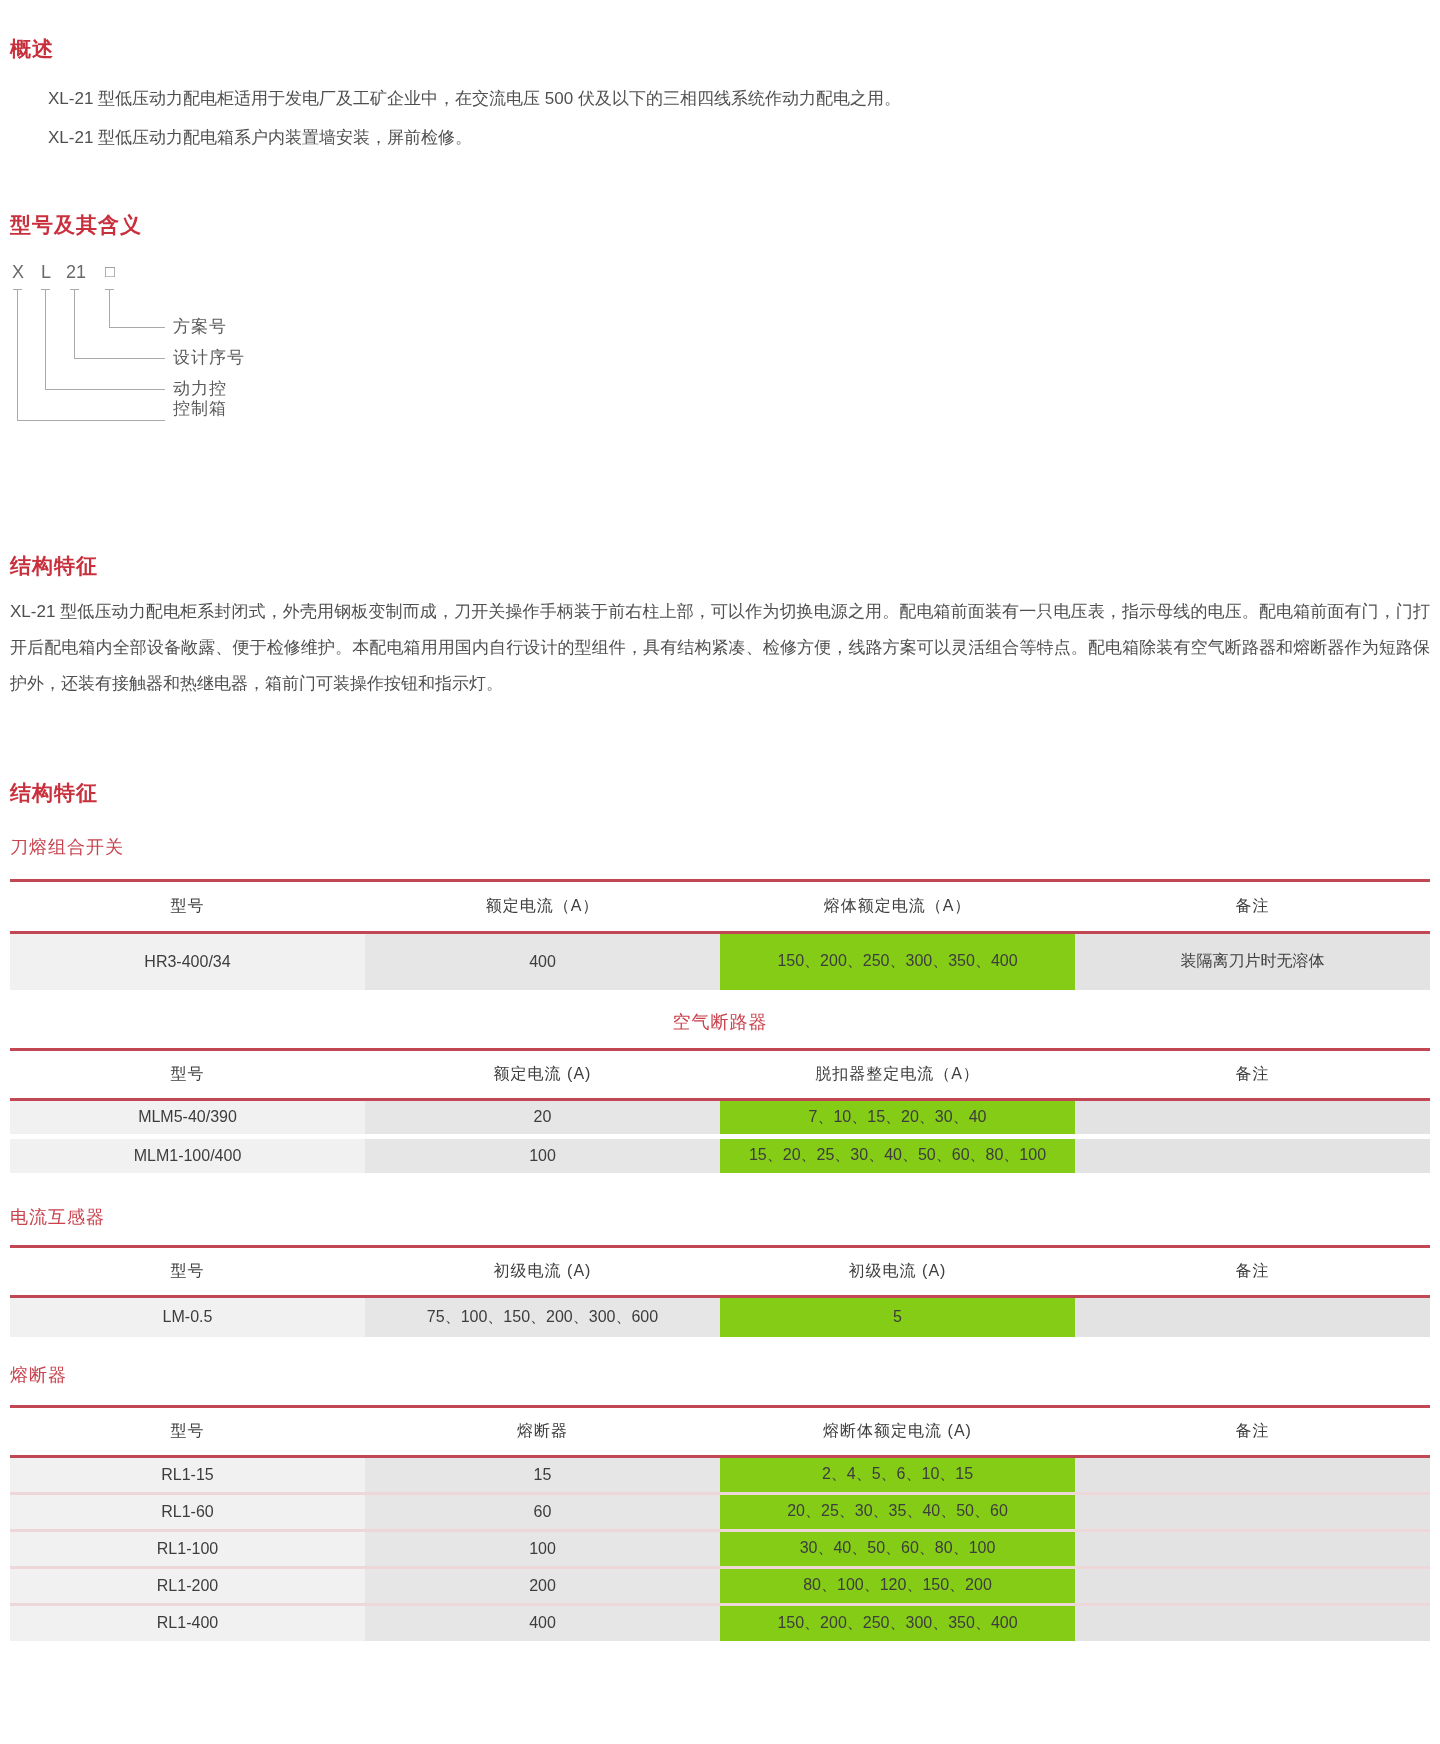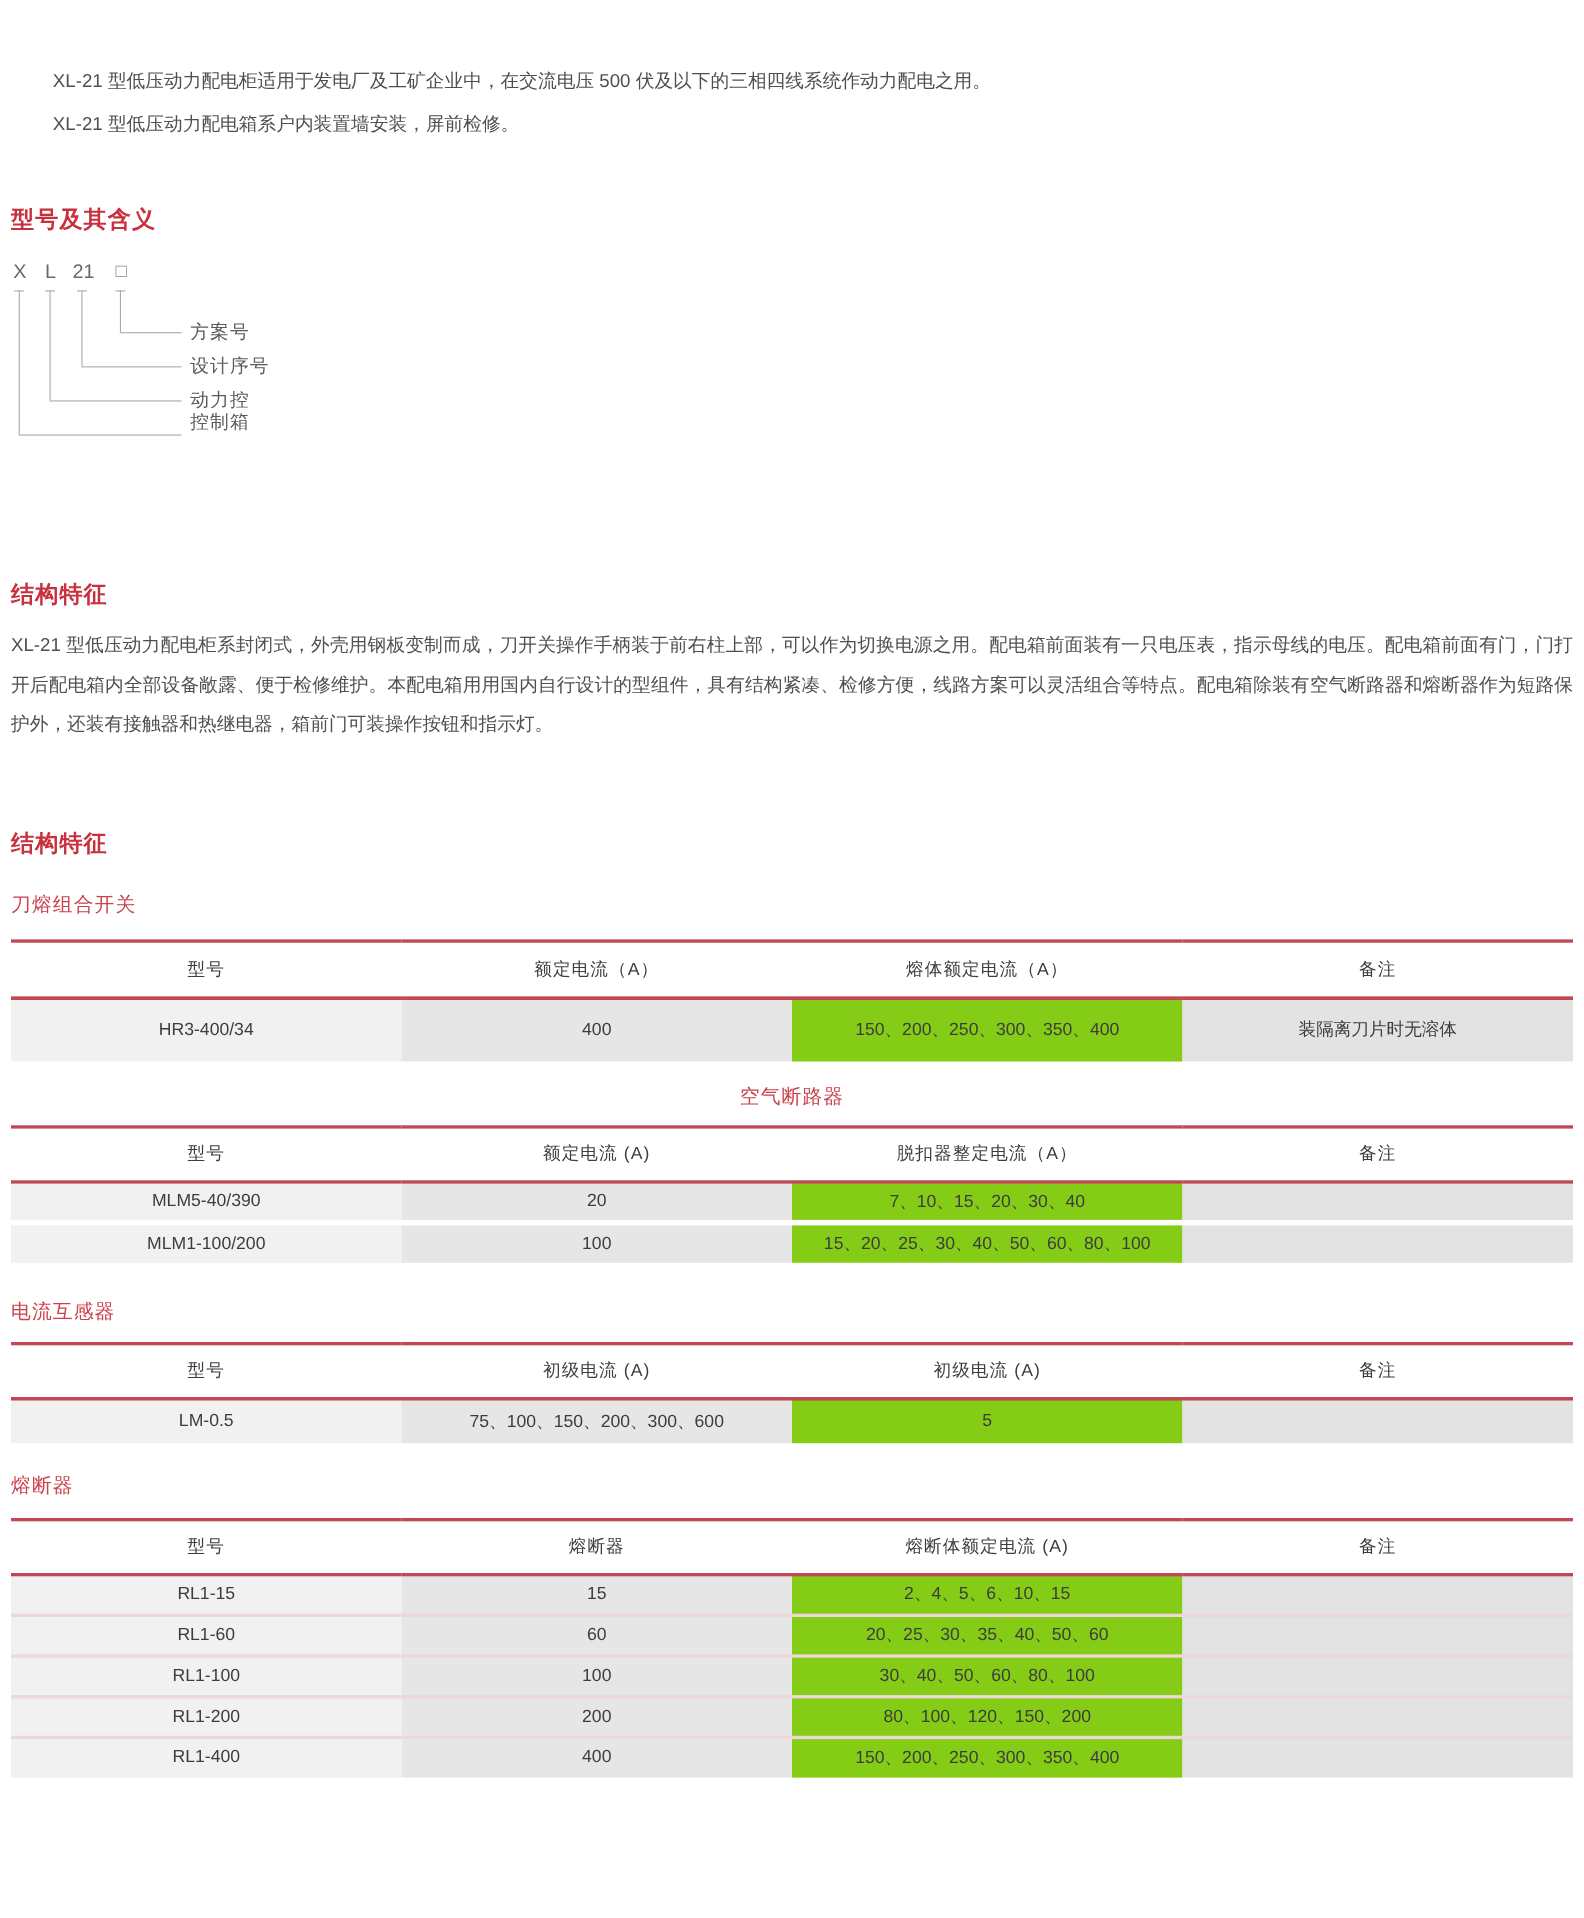--- a/index.html
+++ b/index.html
@@ -79,20 +79,21 @@
   .sub-air { margin-top: 22px; text-align: center; }
   .sub-ct  { margin-top: 34px; }
   .sub-fuse{ margin-top: 28px; }
   .sub-knife { margin-top: 32px; }
 </style>
 </head>
 <body>
 
 <div class="page">
 
+  <h1 class="h1">概述</h1>
   <p class="overview-p first">XL-21 型低压动力配电柜适用于发电厂及工矿企业中，在交流电压 500 伏及以下的三相四线系统作动力配电之用。</p>
   <p class="overview-p second">XL-21 型低压动力配电箱系户内装置墙安装，屏前检修。</p>
 
   <h1 class="h1 model-title">型号及其含义</h1>
 
   <div class="diagram">
     <span class="code-part code-x">X</span>
     <span class="code-part code-l">L</span>
     <span class="code-part code-21">21</span>
     <span class="code-part code-box">□</span>
@@ -157,21 +158,21 @@
             </tr>
           </thead>
           <tbody>
             <tr>
               <td>MLM5-40/390</td>
               <td>20</td>
               <td>7、10、15、20、30、40</td>
               <td></td>
             </tr>
             <tr>
-              <td>MLM1-100/200</td>
+              <td>MLM1-100/400</td>
               <td>100</td>
               <td>15、20、25、30、40、50、60、80、100</td>
               <td></td>
             </tr>
           </tbody>
         </table>
       </div>
       <div>
         <h2 class="h2 sub-ct">电流互感器</h2>
         <table class="spec-table t2">

